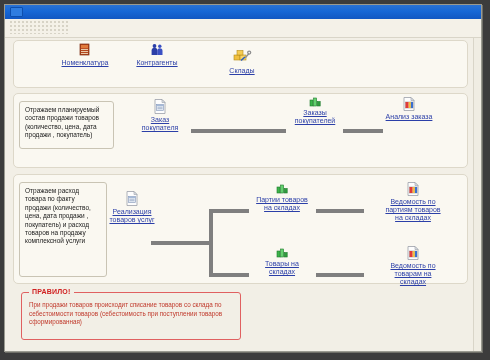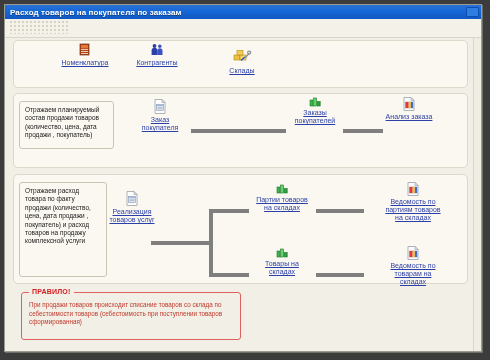--- a/index.html
+++ b/index.html
@@ -178,21 +178,20 @@
     font-size: 6.3px;
     line-height: 8.6px;
   }
 </style>
 </head>
 <body>
 
 <div id="app-window">
 
   <div id="title-bar">
-    <span id="title-text">Расход товаров на покупателя по заказам</span>
     <span class="win-btn"></span>
   </div>
 
   <div id="toolbar">
     <div id="toolbar-grip"></div>
   </div>
 
   <div id="canvas">
 
     <div class="panel" id="panel-top"></div>

